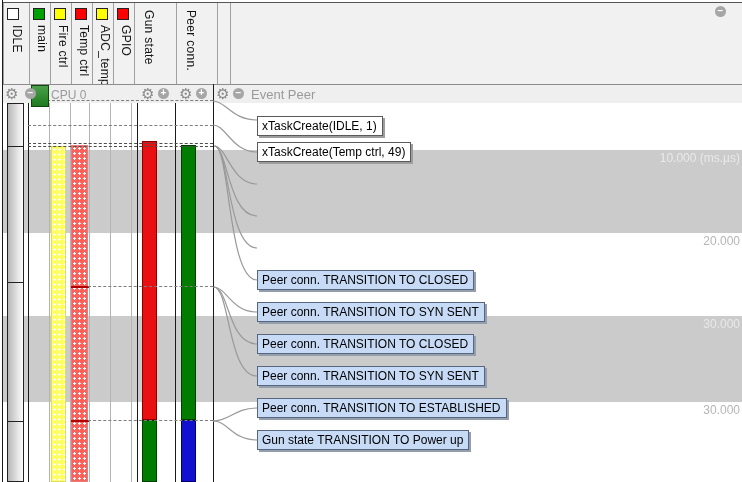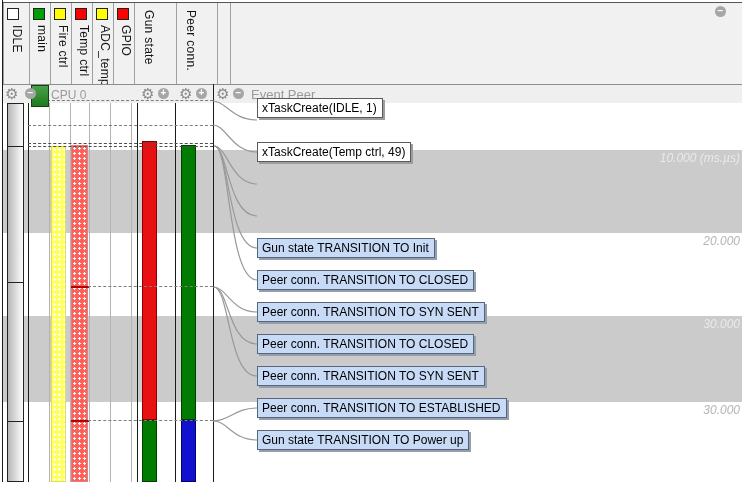--- a/index.html
+++ b/index.html
@@ -17,21 +17,21 @@
               border-top:1px solid #8d8d8d;box-sizing:border-box;}
   .gear{position:absolute;font-size:15px;line-height:15px;color:#8a8a8a;cursor:pointer;}
   .cbtn{position:absolute;width:11px;height:11px;border-radius:50%;background:#a6a6a6;color:#fff;
         font-size:10px;line-height:10px;font-weight:bold;text-align:center;cursor:pointer;box-sizing:border-box;}
   .hdr-label{position:absolute;font-size:12px;color:#9a9a9a;white-space:nowrap;}
   .cpu-box{position:absolute;left:29px;top:0px;width:18px;height:22px;
            background:linear-gradient(#4aa04a,#1d7a1d);border:1px solid #11451 1;border:1px solid #114411;
            box-sizing:border-box;z-index:4;cursor:pointer;}
   
   .band{position:absolute;left:3px;width:739px;background:#cbcbcb;z-index:0;}
-  .tick-label{position:absolute;right:2px;font-size:12px;z-index:1;text-align:right;font-style:italic;}
+  .tick-label{position:absolute;right:2px;font-size:12px;z-index:1;text-align:right;}
   .t-on-band{color:#e9e9e9;} .t-on-white{color:#b5b5b5;}
   .vline{position:absolute;width:1px;top:103px;height:379px;z-index:1;}
   .vblack{background:#1a1a1a;} .vgray{background:#b4b4b4;}
   .bar{position:absolute;box-sizing:border-box;z-index:2;cursor:pointer;}
   .idle-bar{left:7px;top:103px;width:17px;height:379px;border:1px solid #222;
             background:linear-gradient(to right,#b8b8b8,#fdfdfd);}
   .idle-div{position:absolute;left:0;width:100%;height:1px;background:#222;}
   .pat-yellow{background-color:#ffff5e;
       background-image:radial-gradient(circle,#ffffff 32%,rgba(255,255,255,0) 36%);
       background-size:5px 5px;border:1px solid #e0e058;}
@@ -152,23 +152,22 @@
       <path d="M 215,146 C 229,148 228,248 257,248"></path>
       <path d="M 215,146 C 230,149 228,280 257,280"></path>
       <path d="M 213,287 C 227,287 231,312 257,312"></path>
       <path d="M 214,287 C 229,288 228,344 257,344"></path>
       <path d="M 214,287 C 230,289 228,376 257,376"></path>
       <path d="M 213,421 C 230,421 234,408 257,408"></path>
       <path d="M 213,421 C 228,421 232,440 257,440"></path>
     </g>
   </svg>
 
-  <div class="evt evt-plain" style="top:98px;">xTaskCreate(IDLE, 1)</div>
+  <div class="evt evt-plain" style="top:116px;">xTaskCreate(IDLE, 1)</div>
   <div class="evt evt-plain" style="top:142px;">xTaskCreate(Temp ctrl, 49)</div>
-  <div class="evt evt-blue" style="top:238px;">Gun state TRANSITION TO Init</div>
   <div class="evt evt-blue" style="top:270px;">Peer conn. TRANSITION TO CLOSED</div>
   <div class="evt evt-blue" style="top:302px;">Peer conn. TRANSITION TO SYN SENT</div>
   <div class="evt evt-blue" style="top:334px;">Peer conn. TRANSITION TO CLOSED</div>
   <div class="evt evt-blue" style="top:366px;">Peer conn. TRANSITION TO SYN SENT</div>
   <div class="evt evt-blue" style="top:398px;">Peer conn. TRANSITION TO ESTABLISHED</div>
   <div class="evt evt-blue" style="top:430px;">Gun state TRANSITION TO Power up</div>
 
   <div class="leftedge"></div>
 
 </div>

